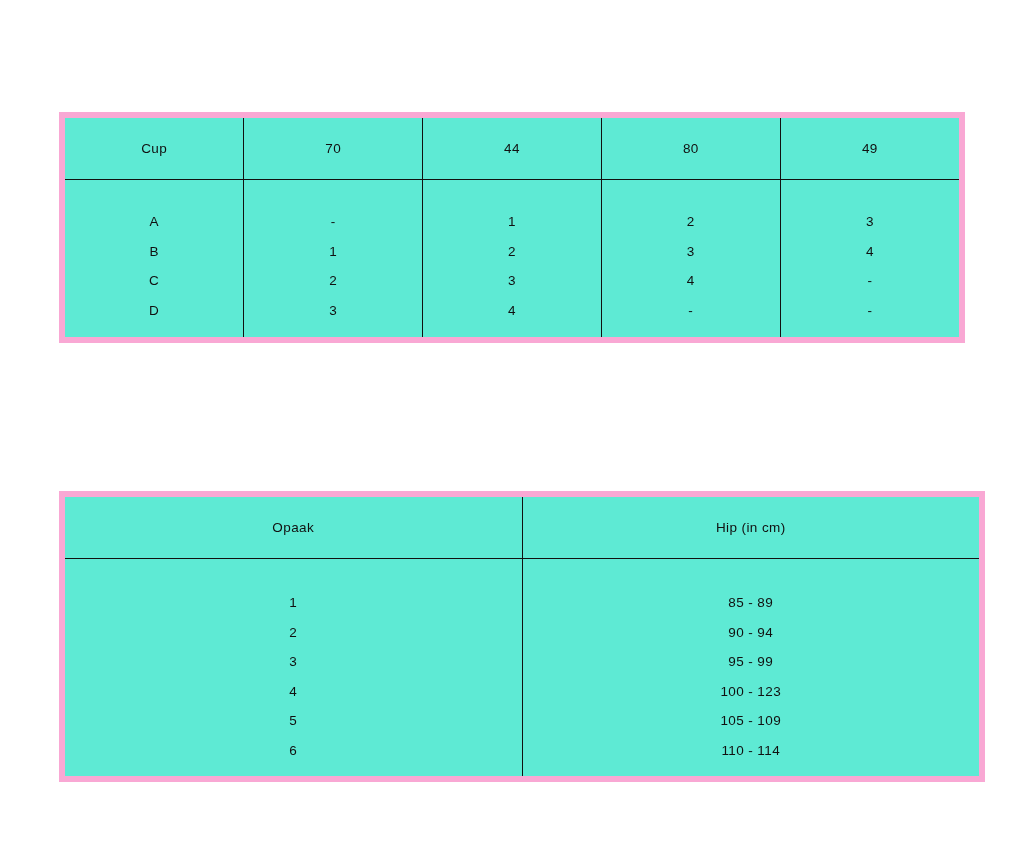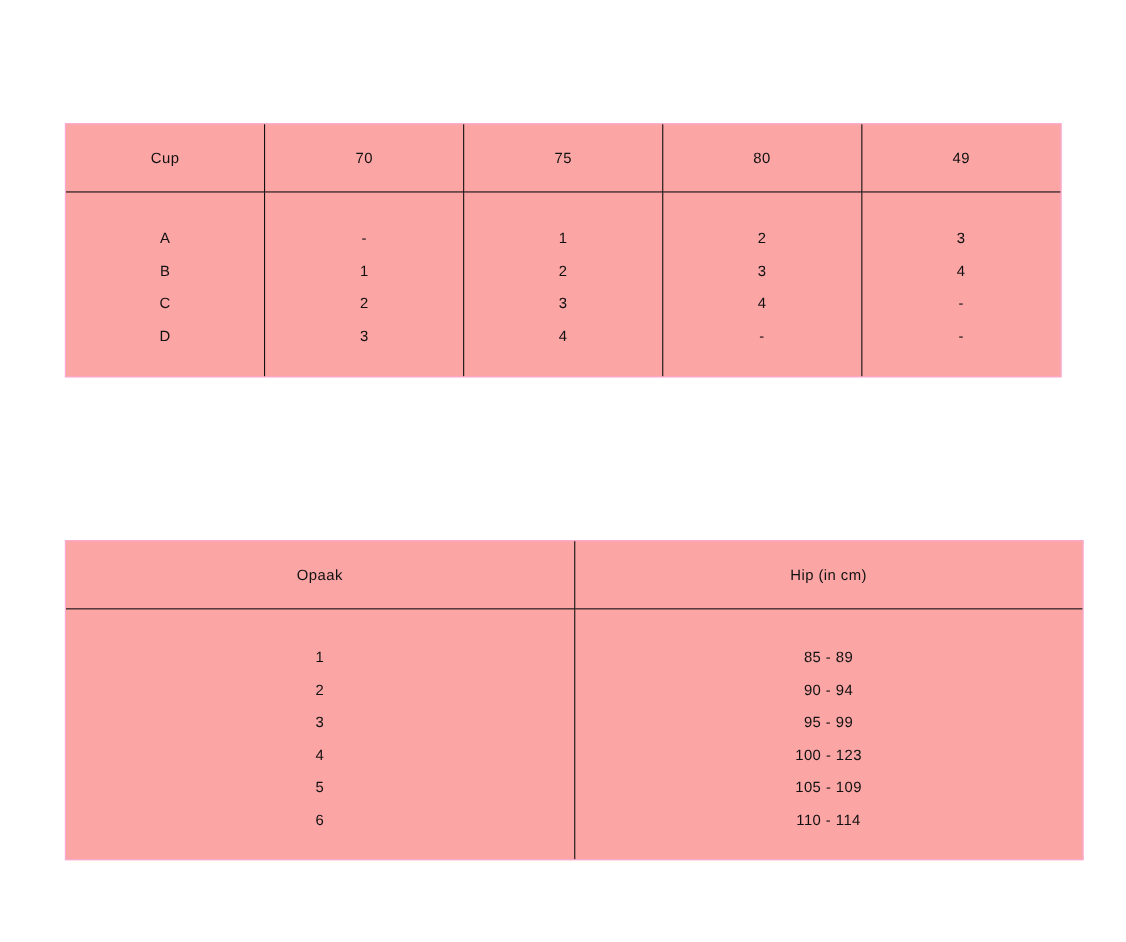--- a/index.html
+++ b/index.html
@@ -41,23 +41,23 @@
 
   #title-bottoms {
     position: absolute;
     top: 434px;
     left: 0;
     width: 1024px;
   }
 
   .table-wrap {
     position: absolute;
-    border: 1px solid #f9a8d4;
+    border: 6px solid #f9a8d4;
     box-sizing: border-box;
-    background: #fca5a5;
+    background: #5eead4;
   }
 
   #bra-table-wrap {
     left: 59px;
     top: 112px;
     width: 906px;
     height: 231px;
   }
 
   #bottoms-table-wrap {
@@ -136,21 +136,21 @@
 
 <div class="page">
 
 
   <div id="bra-table-wrap" class="table-wrap">
     <table class="grid">
       <thead>
         <tr>
           <th>Cup</th>
           <th>70</th>
-          <th>75</th>
+          <th>44</th>
           <th>80</th>
           <th>49</th>
         </tr>
       </thead>
       <tbody>
         <tr>
           <td>
             <div class="cellstack">
               <span>A</span>
               <span>B</span>

